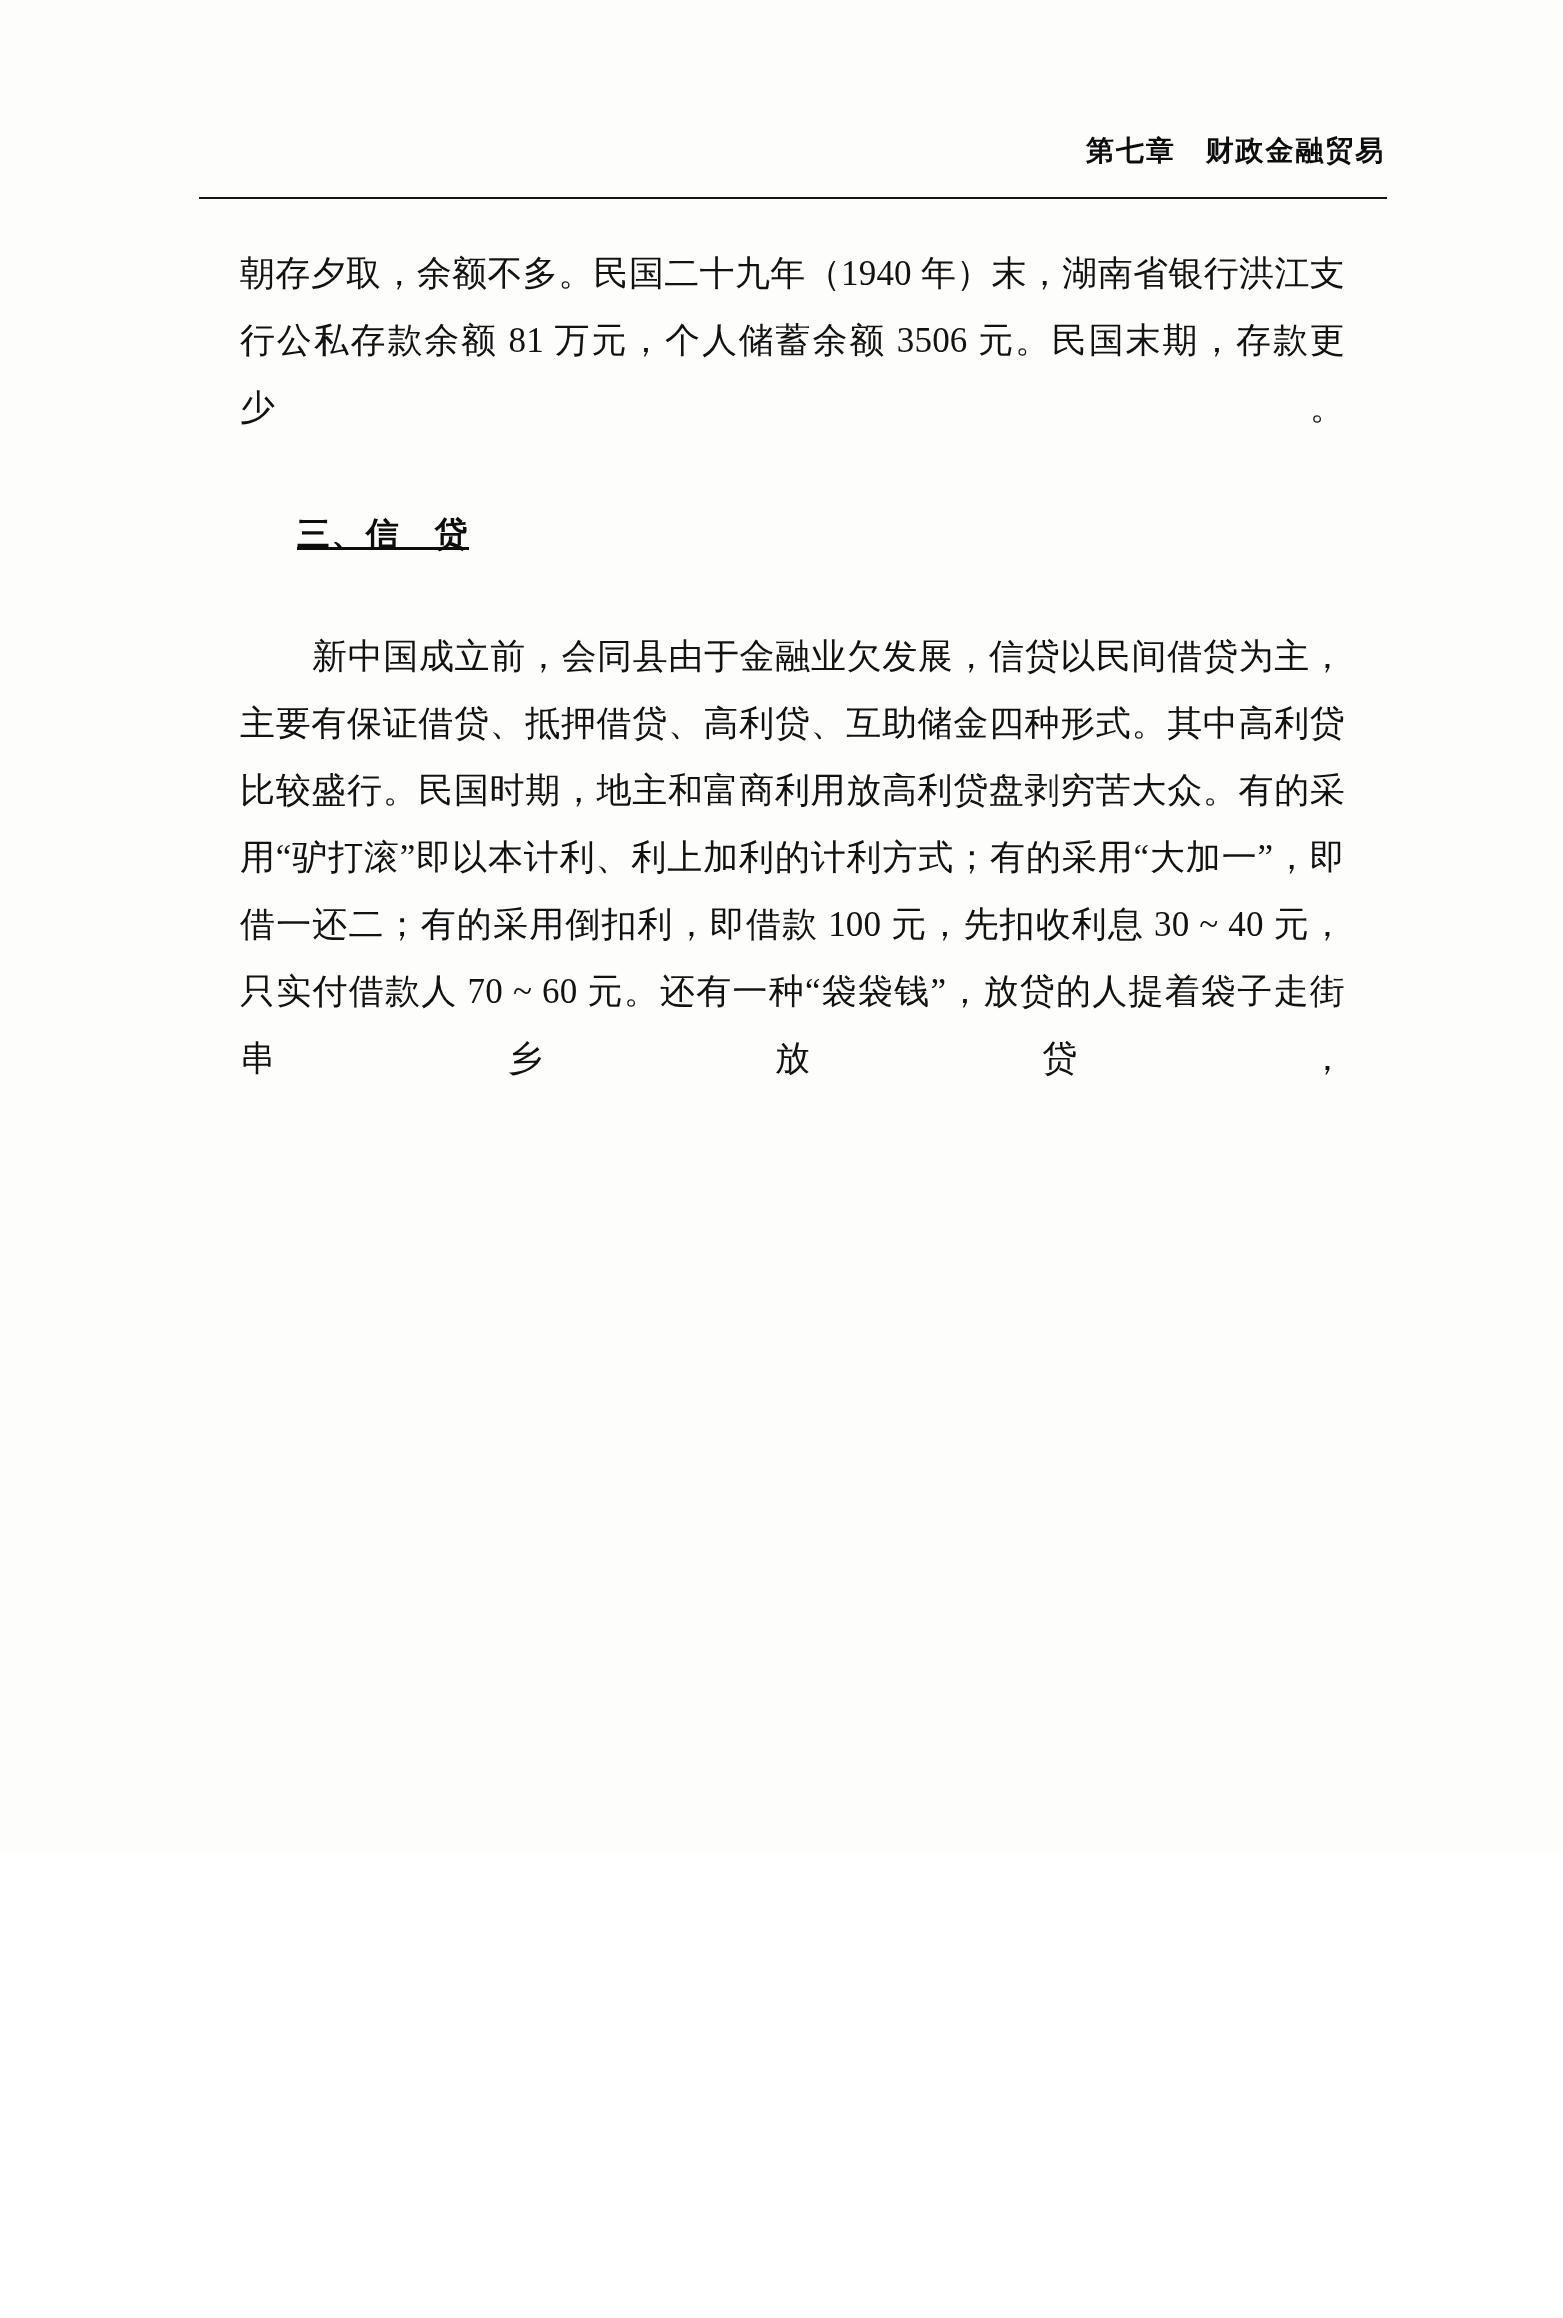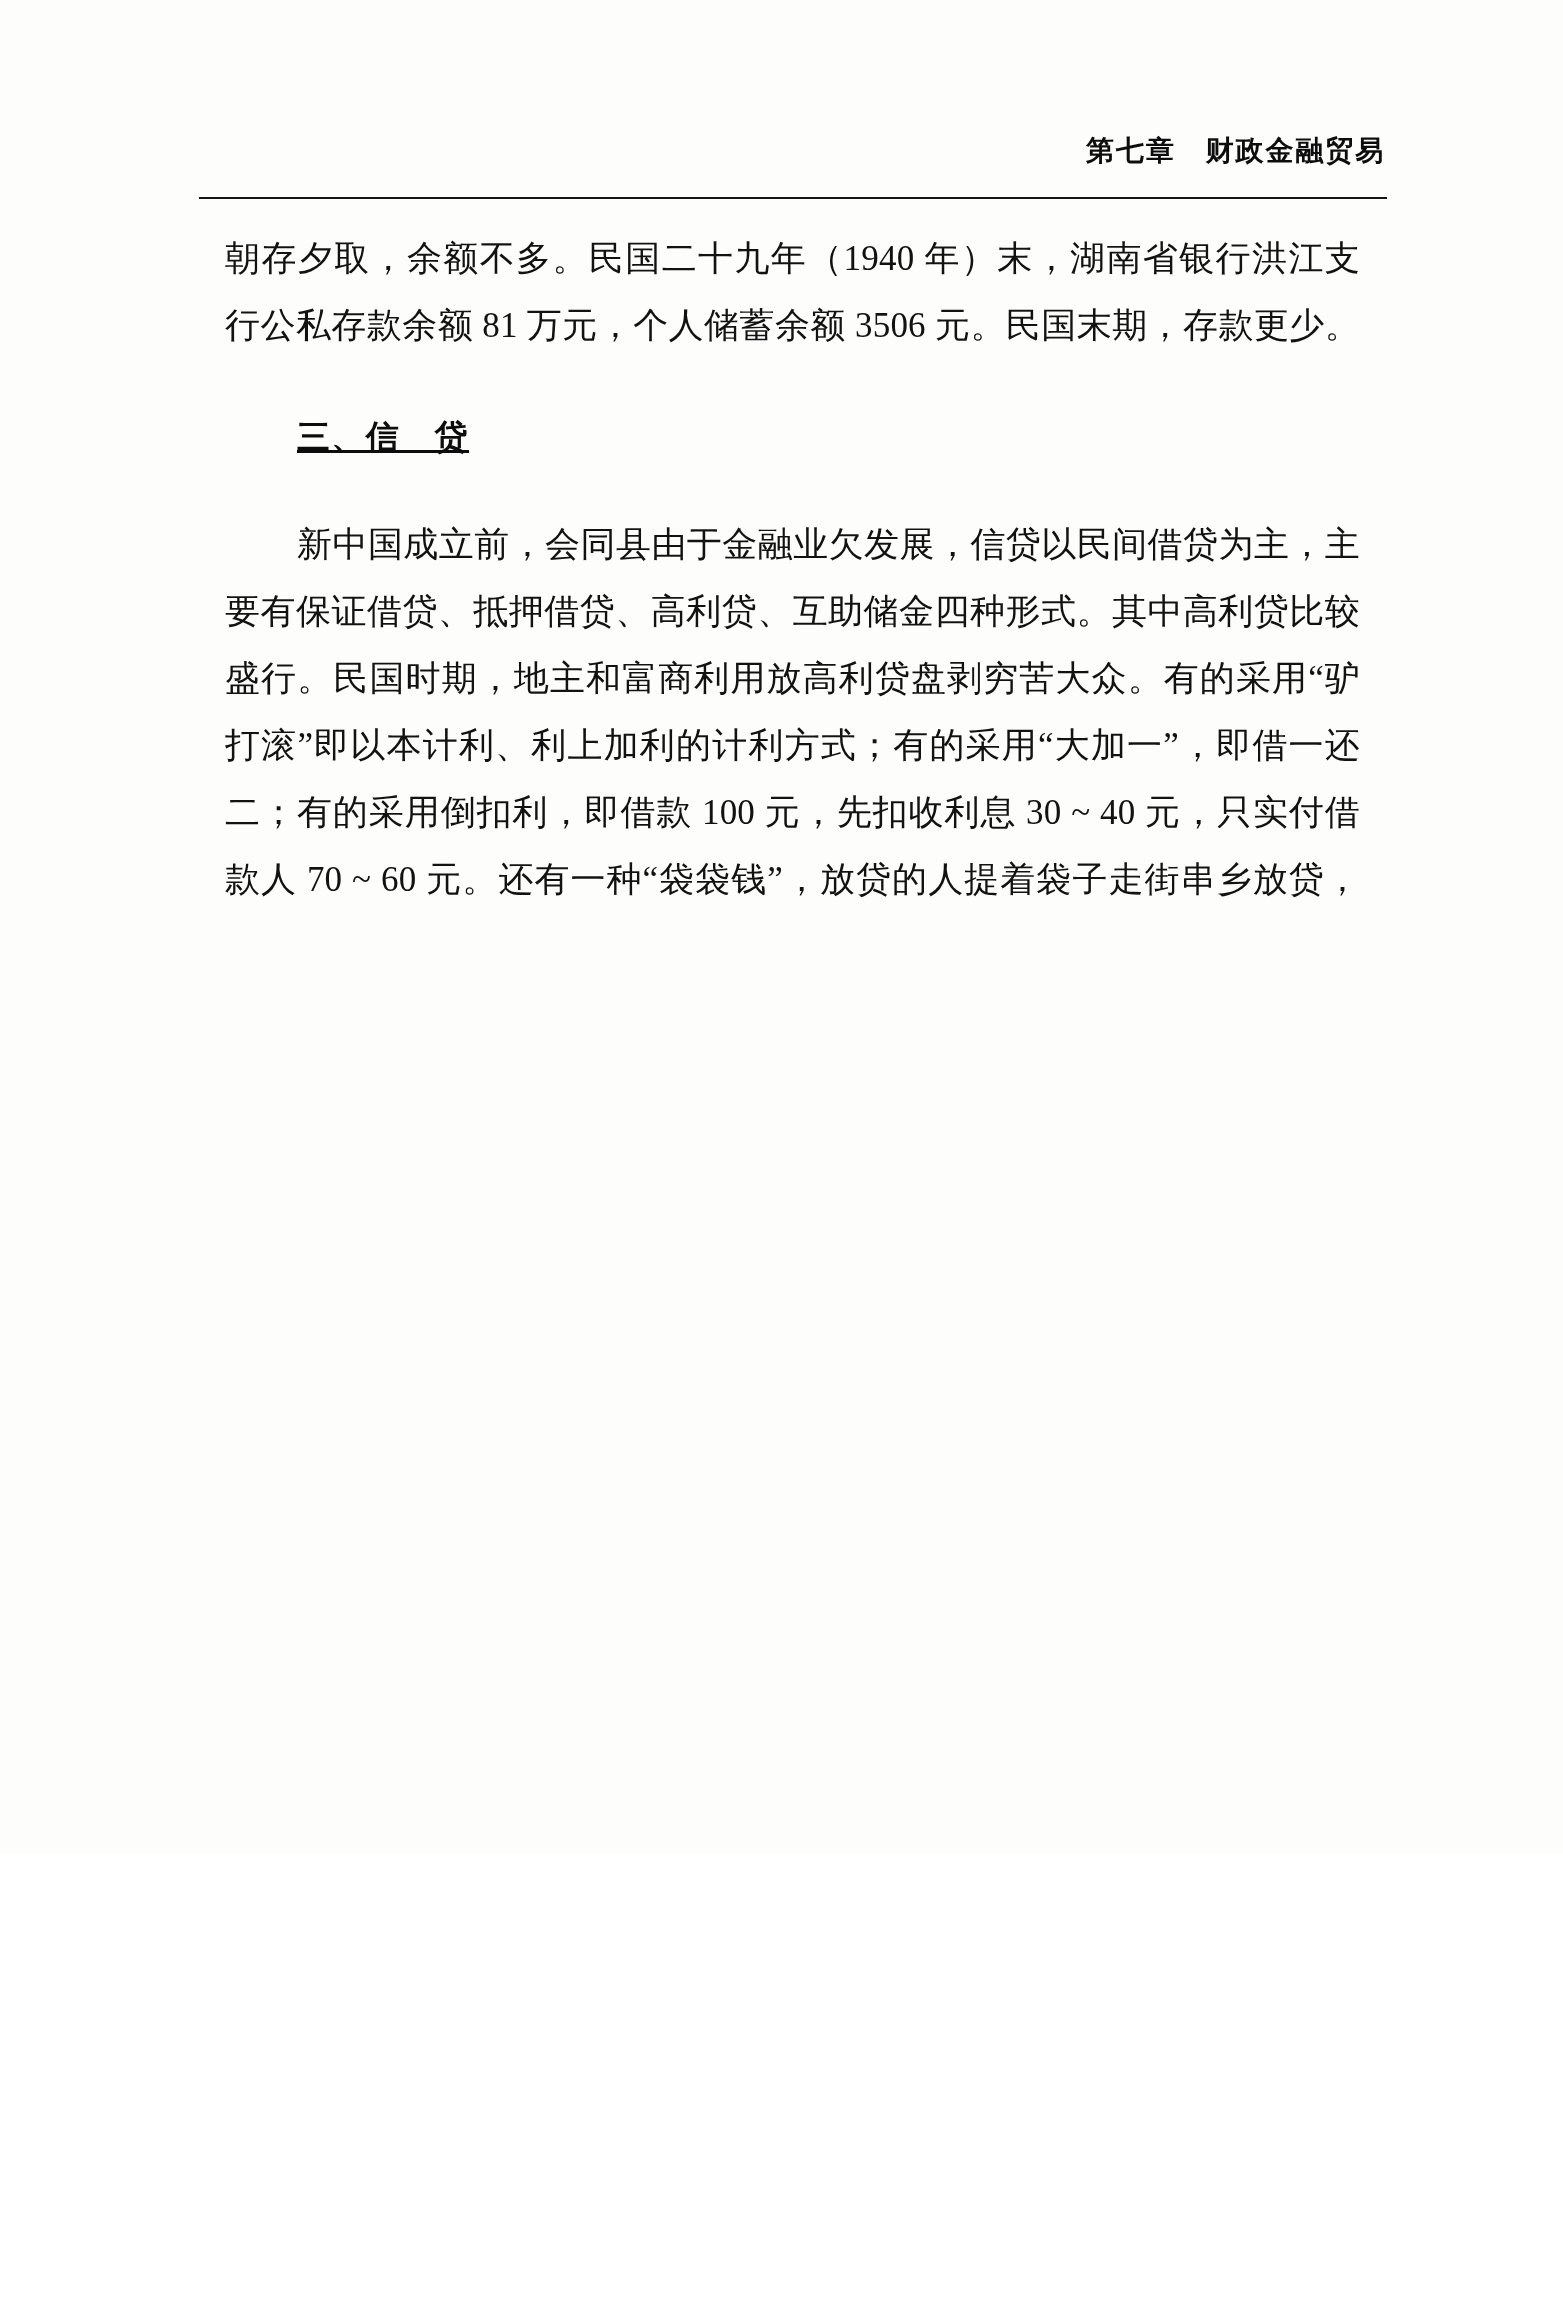--- a/index.html
+++ b/index.html
@@ -50,21 +50,21 @@
 
   
   #content {
     position: absolute;
     left: 225px;
     top: 225px;
     width: 1135px;
   }
 
   p.para {
-    margin: 0;
+    margin: 15px;
     font-size: 35px;
     line-height: 67px;
     text-align: justify;
     text-justify: inter-character;
     text-align-last: left;
     letter-spacing: 0.2px;
     word-spacing: 0;
     color: #121212;
     font-family: "Liberation Serif", "DejaVu Serif", serif;
     -webkit-hyphens: none;

